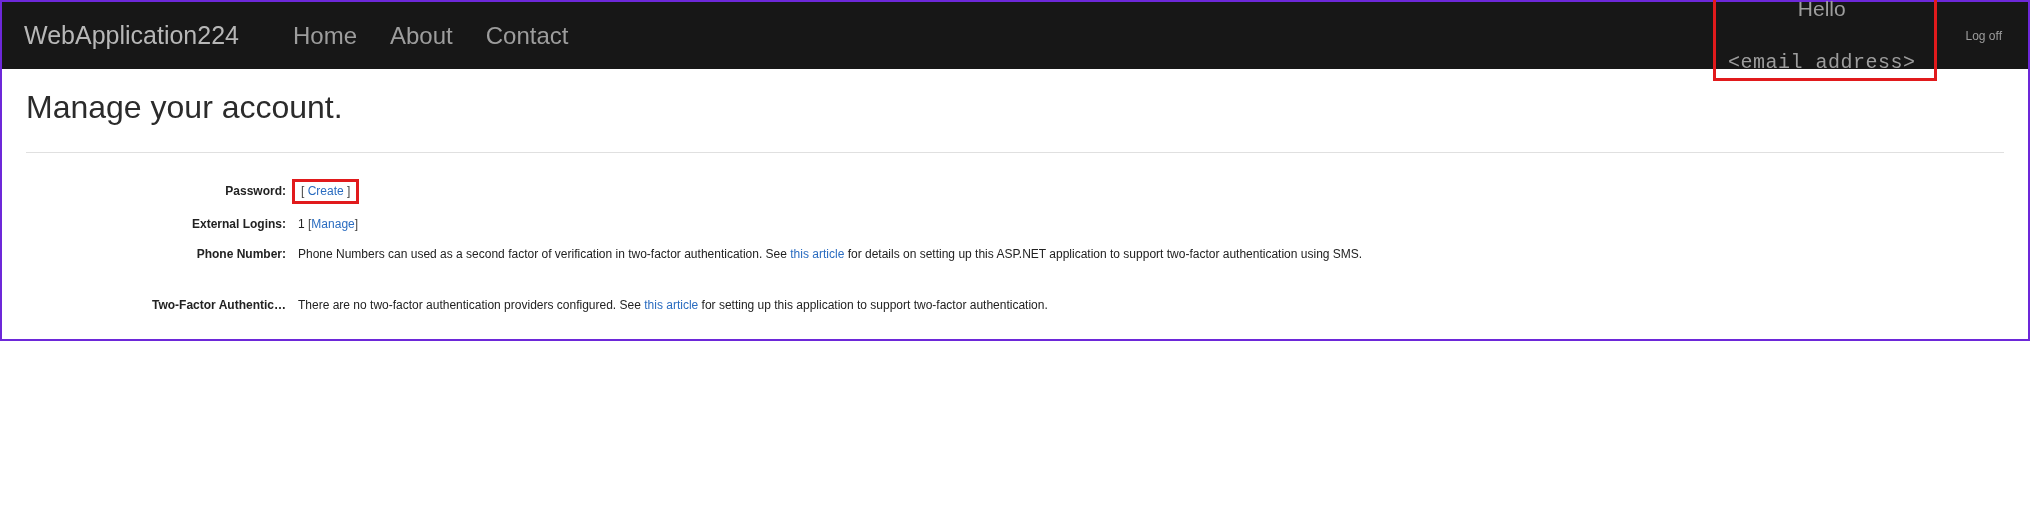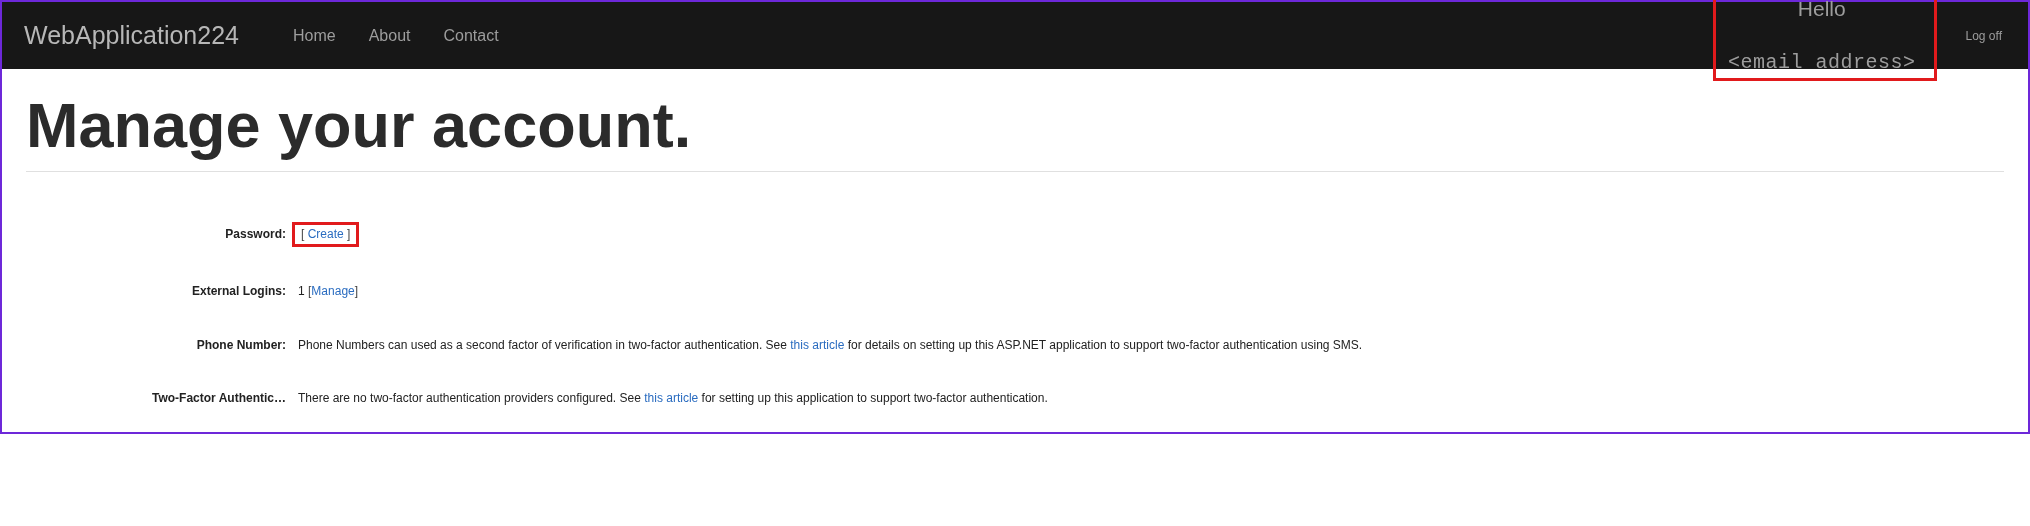--- a/index.html
+++ b/index.html
@@ -34,21 +34,21 @@
   }
   .brand {
     color: #b7b7b7;
     font-size: 25px;
     text-decoration: none;
     margin-right: 25px;
     cursor: pointer;
   }
   .nav-link {
     color: #9d9d9d;
-    font-size: 16px;
+    font-size: 24px;
     text-decoration: none;
     cursor: pointer;
     padding: 6px 4px;
   }
   .nav-right {
     display: flex;
     align-items: center;
     gap: 25px;
   }
   .hello-box {
@@ -74,23 +74,23 @@
     text-decoration: none;
     cursor: pointer;
     padding: 6px 4px;
   }
 
   
   .content {
     padding: 20px 24px 24px 24px;
   }
   h1.page-title {
-    font-size: 63px;
-    font-weight: 700;
-    margin: 0 0 10px 0;
+    font-size: 32px;
+    font-weight: 400;
+    margin: 0 0 26px 0;
     color: #2b2b2b;
   }
   .subtitle {
     font-size: 23px;
     color: #444;
     margin: 0 0 26px 0;
   }
   hr.sep {
     border: none;
     border-top: 1px solid #e0e0e0;
@@ -110,21 +110,20 @@
   .dl .dt {
     text-align: right;
     font-weight: 700;
     color: #222;
     white-space: nowrap;
     overflow: hidden;
     text-overflow: ellipsis;
   }
   .dl .dd {
     color: #222;
-    margin-top: 24px;
   }
   a.link {
     color: #2a6cc0;
     text-decoration: none;
     cursor: pointer;
   }
   .bracket {
     color: #444;
   }
   .create-box {

